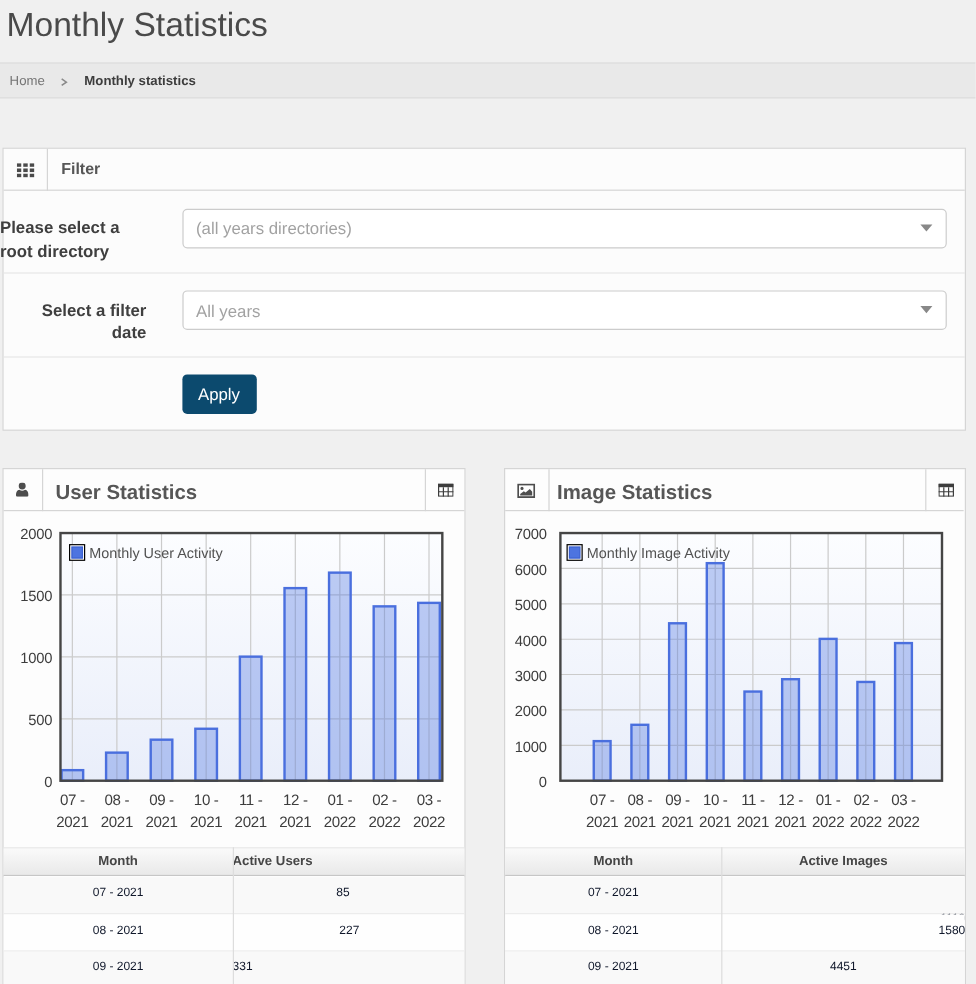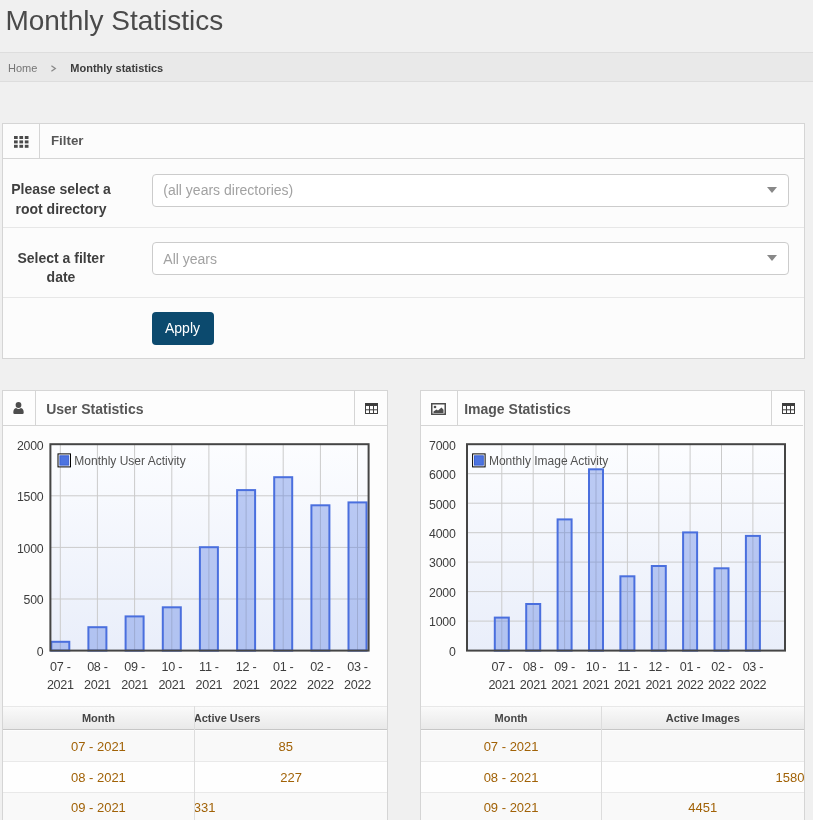--- a/index.html
+++ b/index.html
@@ -1,22 +1,22 @@
 <!DOCTYPE html>
 <html><head><meta charset="utf-8"><title>Monthly Statistics</title><style>
 *{box-sizing:border-box;margin:0;padding:0}
 html,body{width:813px;height:820px;overflow:hidden}
 body{font-family:"Liberation Sans",sans-serif;background:#f0f0f0;position:relative}
 .abs{position:absolute}
 .panel{position:absolute;background:#fcfcfc;border:1px solid #d5d5d5}
 .vline{position:absolute;width:1px;background:#d5d5d5}
 .hline{position:absolute;height:1px;background:#e7e7e7}
-.ptitle{position:absolute;font-size:14px;font-weight:bold;color:#565656;line-height:1}
+.ptitle{position:absolute;font-size:17px;font-weight:bold;color:#565656;line-height:1}
 .thead{font-size:11px;font-weight:bold;color:#454545;line-height:1}
-.tdata{font-size:13px;color:#a16207;line-height:1}
+.tdata{font-size:10px;color:#0f172a;line-height:1}
 </style></head>
 <body>
 <div class="abs" style="left:5.4px;top:5.6px;font-size:28px;color:#4a4a4a;line-height:1.1">Monthly Statistics</div>
 
 <div class="abs" style="left:0;top:52px;width:813px;height:30px;background:#e9e9e9;border-top:1px solid #dddddd;border-bottom:1px solid #dddddd"></div>
 <div class="abs" style="left:8px;top:61.8px;font-size:11px;color:#757575;line-height:1.1">Home</div>
 <svg class="abs" style="left:50px;top:65px" width="7" height="7" viewBox="0 0 7 7">
     <polyline points="1.4,0.8 5.3,3.5 1.4,6.2" fill="none" stroke="#8a8a8a" stroke-width="1.3"></polyline>
   </svg>
 <div class="abs" style="left:70.3px;top:61.5px;font-size:11px;font-weight:bold;color:#3c3c3c;line-height:1.1">Monthly statistics</div>
@@ -35,26 +35,26 @@
 <rect x="0" y="8.8" width="3.7" height="3"></rect>
       <rect x="5.4" y="8.8" width="3.7" height="3"></rect>
       <rect x="10.8" y="8.8" width="3.7" height="3"></rect>
     </g>
   </svg>
 <div class="ptitle" style="left:51px;top:133.9px;font-size:13.3px">Filter</div>
 
 <div class="hline" style="left:3px;top:226.5px;width:800.5px"></div>
 <div class="hline" style="left:3px;top:296.5px;width:800.5px"></div>
 
-<div class="abs" style="left:0;top:180px;width:122px;text-align:center;font-size:14px;font-weight:bold;color:#3f3f3f;line-height:19.5px">Please select a<br>root directory</div>
+<div class="abs" style="left:0;top:180px;width:122px;text-align:left;font-size:14px;font-weight:bold;color:#3f3f3f;line-height:19.5px">Please select a<br>root directory</div>
 <div class="abs" style="left:151.5px;top:173.5px;width:637.5px;height:33px;background:#ffffff;border:1px solid #cccccc;border-radius:4px"></div>
 <div class="abs" style="left:163.3px;top:183.3px;font-size:14px;color:#a2a2a2;line-height:1">(all years directories)</div>
 <div class="abs" style="left:766.5px;top:187px;width:0;height:0;border-left:5px solid transparent;border-right:5px solid transparent;border-top:6px solid #888888"></div>
 
-<div class="abs" style="left:0;top:248.8px;width:122px;text-align:center;font-size:14px;font-weight:bold;color:#3f3f3f;line-height:19.5px">Select a filter<br>date</div>
+<div class="abs" style="left:0;top:248.8px;width:122px;text-align:right;font-size:14px;font-weight:bold;color:#3f3f3f;line-height:19.5px">Select a filter<br>date</div>
 <div class="abs" style="left:151.5px;top:241.8px;width:637.5px;height:33px;background:#ffffff;border:1px solid #cccccc;border-radius:4px"></div>
 <div class="abs" style="left:163.3px;top:251.6px;font-size:14px;color:#a2a2a2;line-height:1">All years</div>
 <div class="abs" style="left:766.5px;top:255.3px;width:0;height:0;border-left:5px solid transparent;border-right:5px solid transparent;border-top:6px solid #888888"></div>
 
 <div class="abs" style="left:151.5px;top:311.5px;width:62px;height:33px;background:#0c4a6e;border-radius:4px;color:#ffffff;font-size:14px;text-align:center;line-height:33px">Apply</div>
 
 <div class="panel" style="left:2px;top:390px;width:386px;height:440px;background:#fdfdfd"></div>
 <div class="abs" style="left:3px;top:390.5px;width:384.4px;height:35.5px;border-bottom:1px solid #d5d5d5"></div>
 <div class="vline" style="left:34.6px;top:391px;height:35px"></div>
 <div class="vline" style="left:354.4px;top:391px;height:35px"></div>

